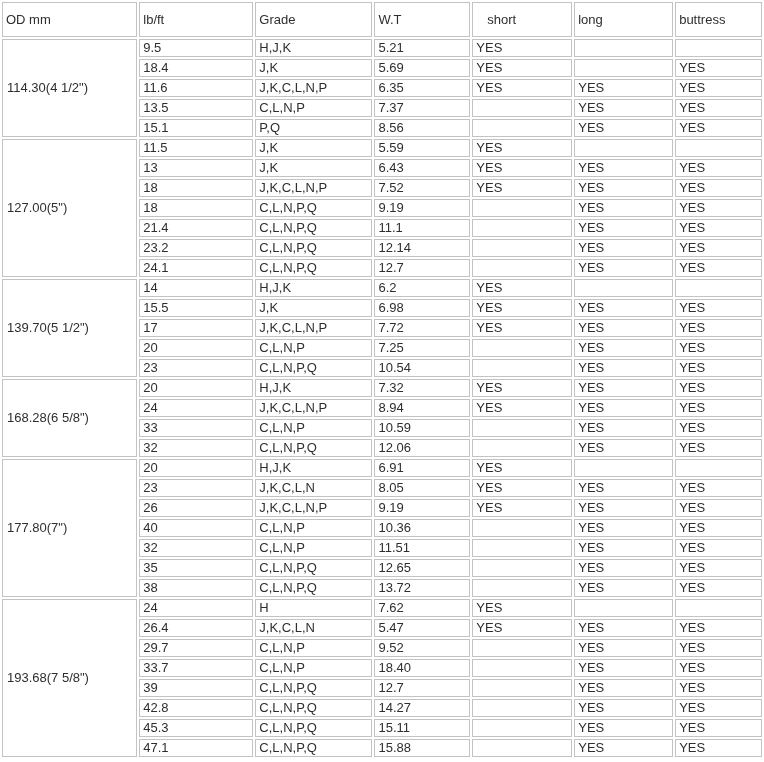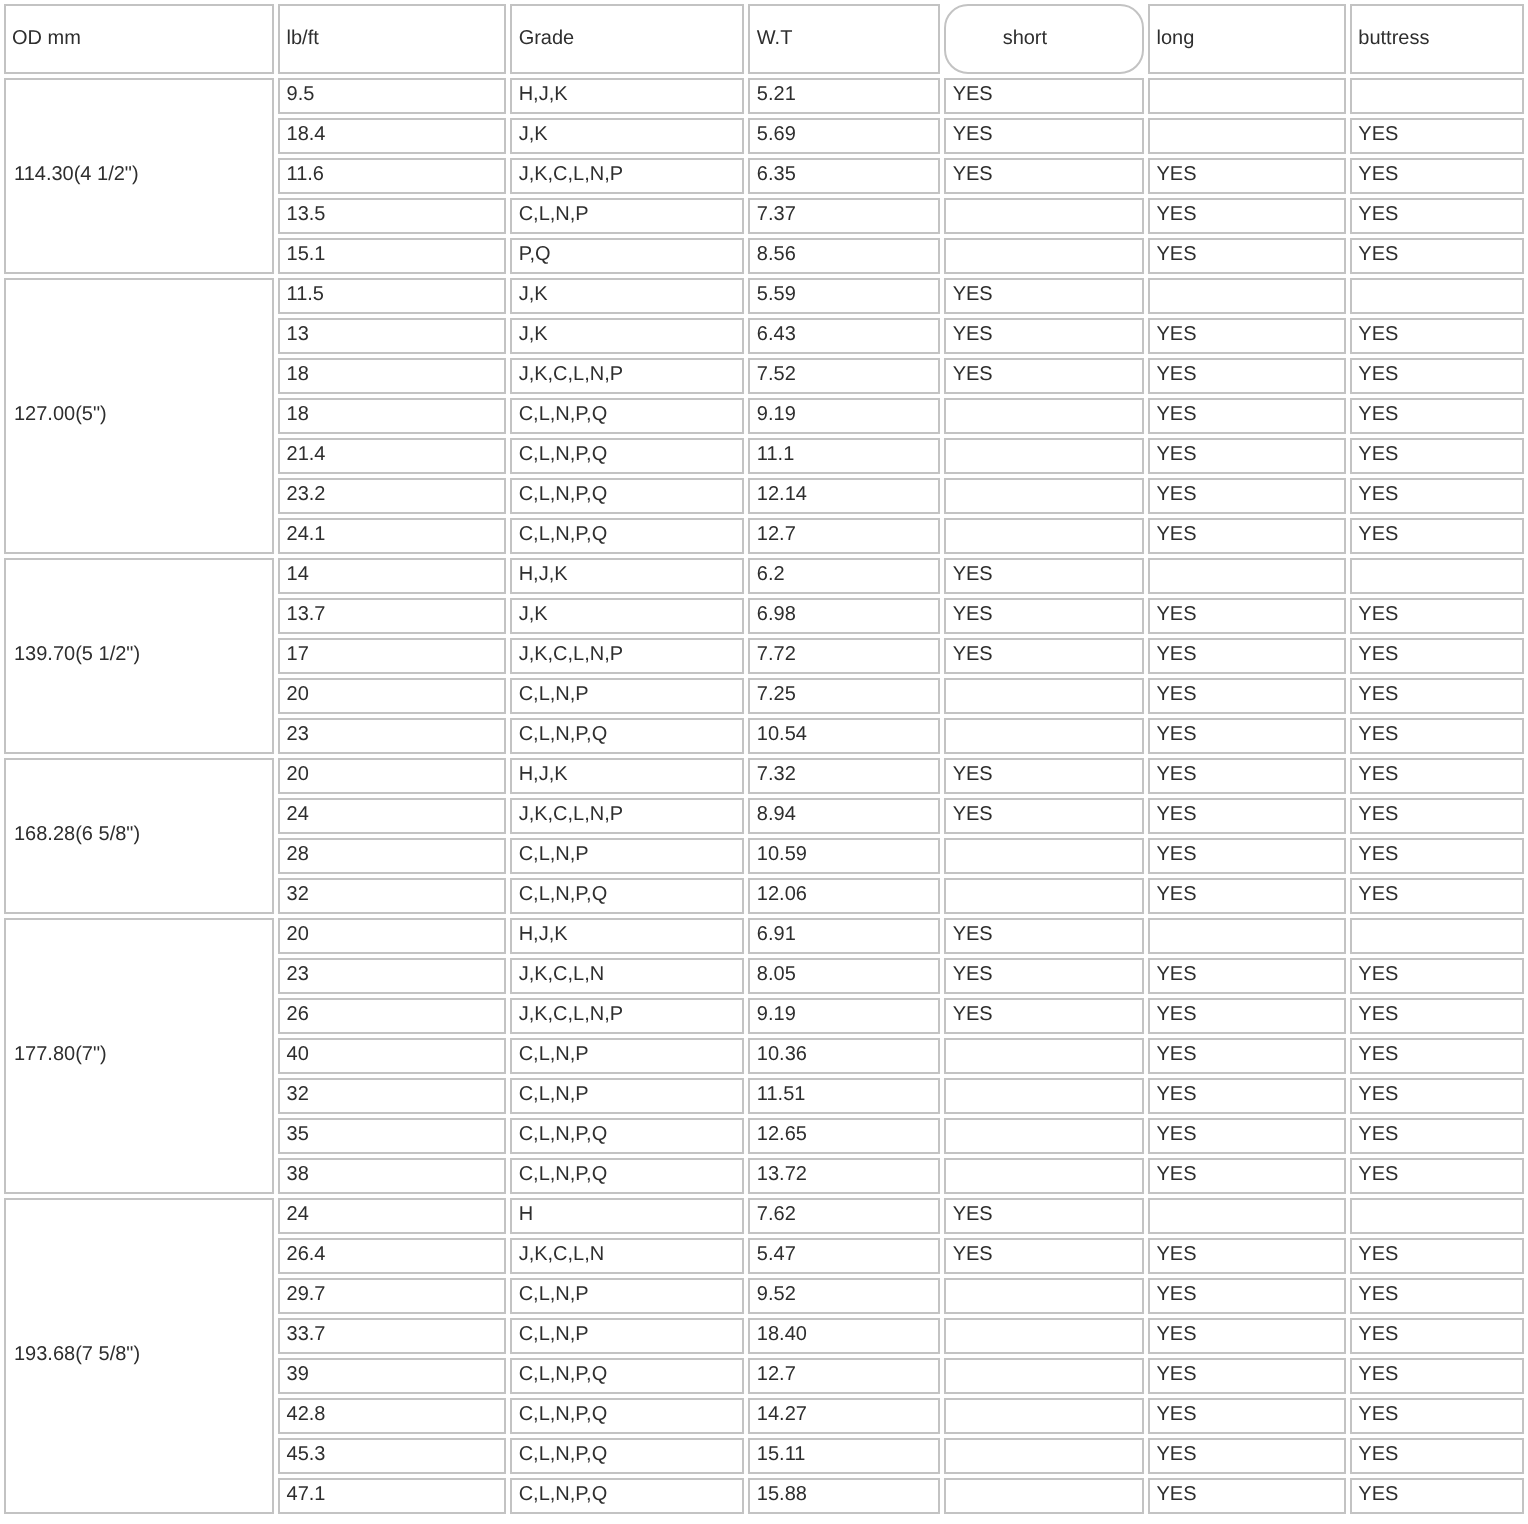--- a/index.html
+++ b/index.html
@@ -12,21 +12,21 @@
     height: 762px;
     overflow: hidden;
     background: #ffffff;
   }
   table.spec {
     border-collapse: separate;
     border-spacing: 2px;
     table-layout: fixed;
     width: 764px;
     font-family: "Liberation Sans", sans-serif;
-    font-size: 10px;
+    font-size: 13px;
     color: #2e2e2e;
   }
   table.spec th,
   table.spec td {
     border: 1px solid #c3c3c3;
     background: #ffffff;
     padding: 0 2px 0 3px;
     text-align: left;
     font-weight: normal;
     vertical-align: middle;
@@ -38,22 +38,21 @@
     height: 33px;
   }
   table.spec td {
     height: 16px;
   }
   table.spec td.od {
     vertical-align: middle;
     padding-left: 4px;
   }
   table.spec th.short-th {
-    padding-left: 28px;
-    border-radius: 12px;
+    padding-left: 14px;
   }
 </style>
 </head>
 <body>
 
 <div class="wrap">
   <table class="spec">
     <colgroup>
       <col style="width:134px">
       <col style="width:113px">
@@ -176,21 +175,21 @@
         <tr>
           <td rowspan="5" class="od">139.70(5 1/2")</td>
           <td>14</td>
           <td>H,J,K</td>
           <td>6.2</td>
           <td>YES</td>
           <td></td>
           <td></td>
         </tr>
         <tr>
-          <td>13.7</td>
+          <td>15.5</td>
           <td>J,K</td>
           <td>6.98</td>
           <td>YES</td>
           <td>YES</td>
           <td>YES</td>
         </tr>
         <tr>
           <td>17</td>
           <td>J,K,C,L,N,P</td>
           <td>7.72</td>
@@ -225,21 +224,21 @@
         </tr>
         <tr>
           <td>24</td>
           <td>J,K,C,L,N,P</td>
           <td>8.94</td>
           <td>YES</td>
           <td>YES</td>
           <td>YES</td>
         </tr>
         <tr>
-          <td>28</td>
+          <td>33</td>
           <td>C,L,N,P</td>
           <td>10.59</td>
           <td></td>
           <td>YES</td>
           <td>YES</td>
         </tr>
         <tr>
           <td>32</td>
           <td>C,L,N,P,Q</td>
           <td>12.06</td>

